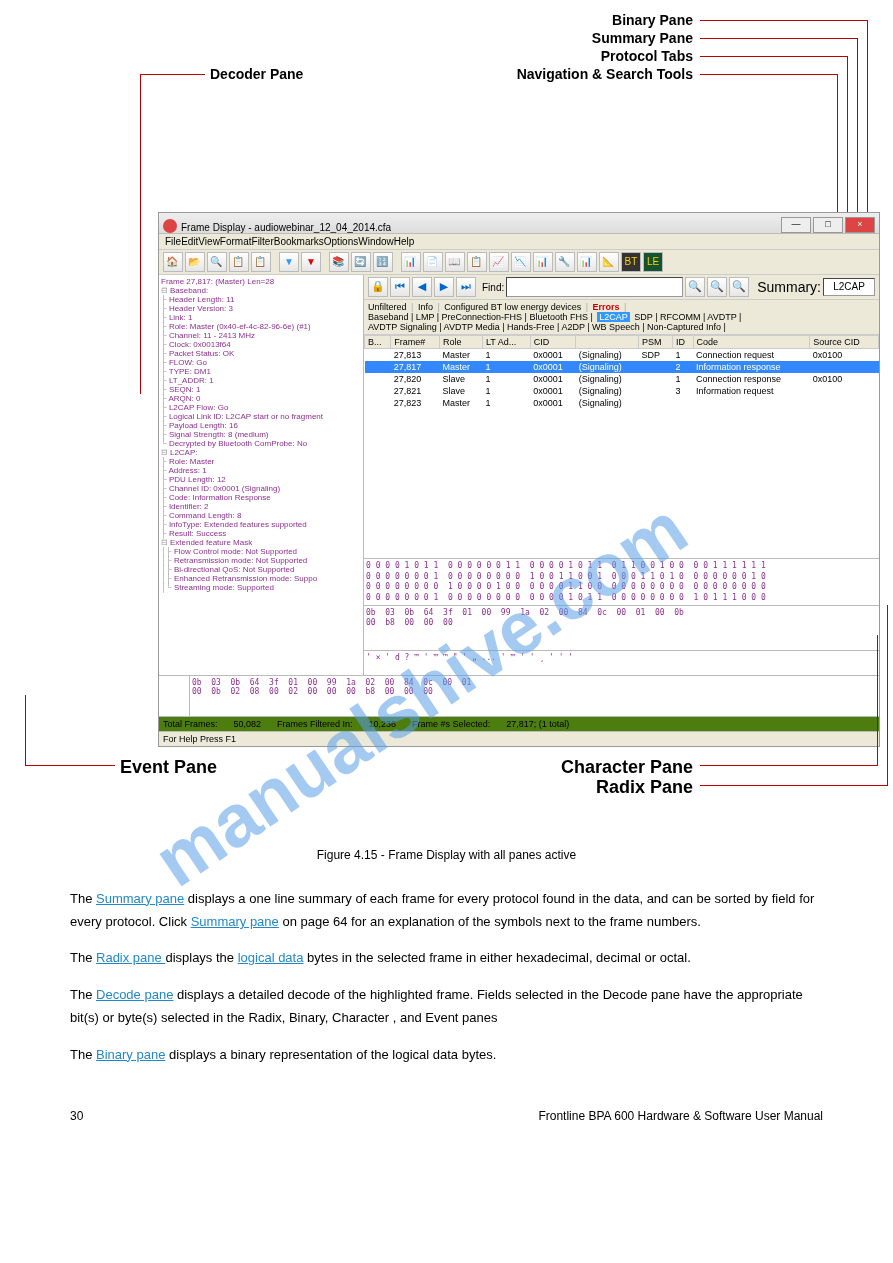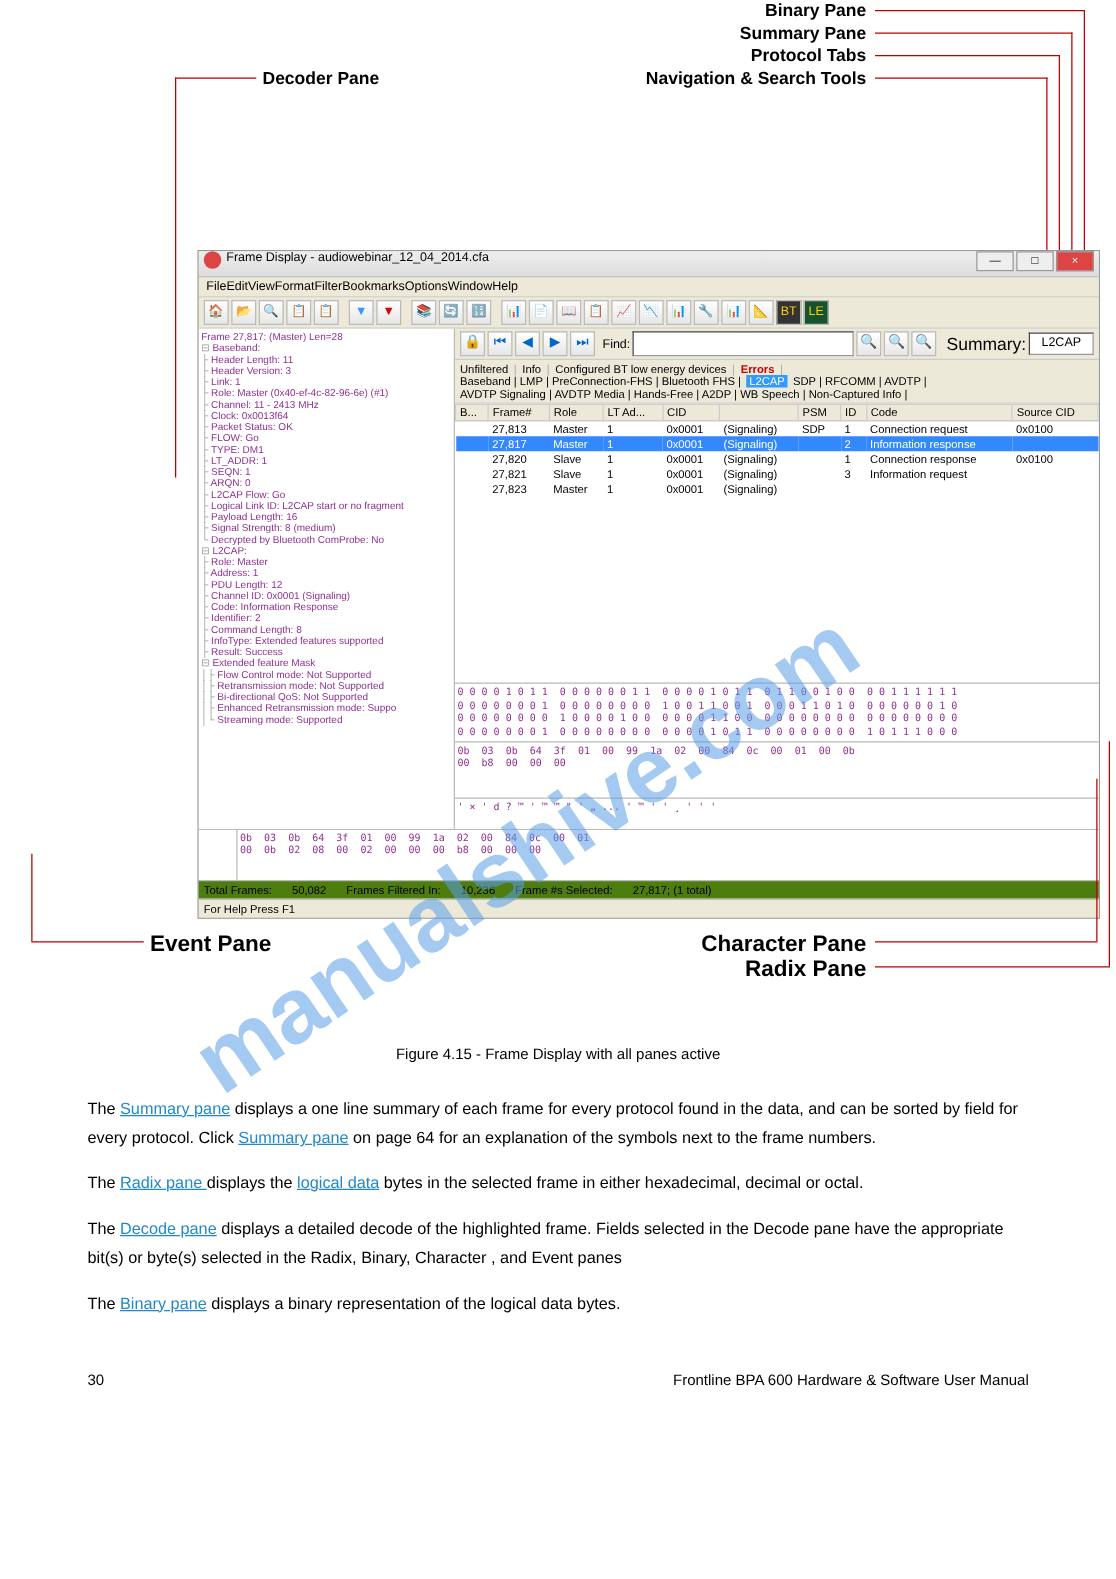--- a/index.html
+++ b/index.html
@@ -1,24 +1,24 @@
 <!DOCTYPE html>
 <html><head>
 <meta charset="utf-8">
 <style>
 html,body{margin:0;padding:0;font-family:Arial,Helvetica,sans-serif;background:#fff;color:#000}
-.page{width:893px;margin:0 auto;position:relative}
+.page{width:893px;margin:12px auto;position:relative}
 .top-labels{position:relative;height:200px}
 .top-label{position:absolute;font-weight:bold;font-size:14px;text-align:right}
 .top-line{position:absolute;height:1px;background:#b00}
 .decoder-label{position:absolute;font-weight:bold;font-size:14px}
 .decoder-line{position:absolute;height:1px;background:#b00}
 .side-line{position:absolute;width:1px;background:#b00}
 .screenshot{position:relative;border:1px solid #999;background:#ece9d8;margin:0 8px}
-.titlebar{display:flex;align-items:flex-start;background:linear-gradient(#eee,#ddd);border-bottom:1px solid #bbb;height:20px;font-size:10px;padding:0 4px}
+.titlebar{display:flex;align-items:flex-end;background:linear-gradient(#eee,#ddd);border-bottom:1px solid #bbb;height:20px;font-size:10px;padding:0 4px}
 .titlebar .icon{width:14px;height:14px;margin-right:4px;border-radius:50%;background:#d44}
 .titlebar .sp{flex:1}
 .winbtns{display:flex;gap:2px}
 .winbtn{width:28px;height:14px;border:1px solid #999;background:#eee;font-size:9px;text-align:center;line-height:12px}
 .winbtn.close{background:#d44;color:#fff}
 .menubar{display:flex;gap:0;font-size:10px;padding:2px 6px;background:#ece9d8;border-bottom:1px solid #ccc}
 .toolbar{display:flex;gap:2px;padding:2px 4px;background:#ece9d8;border-bottom:1px solid #ccc;flex-wrap:wrap}
 .tbtn{width:18px;height:18px;border:1px solid #bbb;background:linear-gradient(#fff,#e6e6e6);font-size:10px;text-align:center;line-height:18px}
 .body{display:flex;height:400px}
 .decoder{width:200px;border-right:1px solid #bbb;background:#fff;overflow:hidden;font-size:8px;color:#903090;padding:2px}

